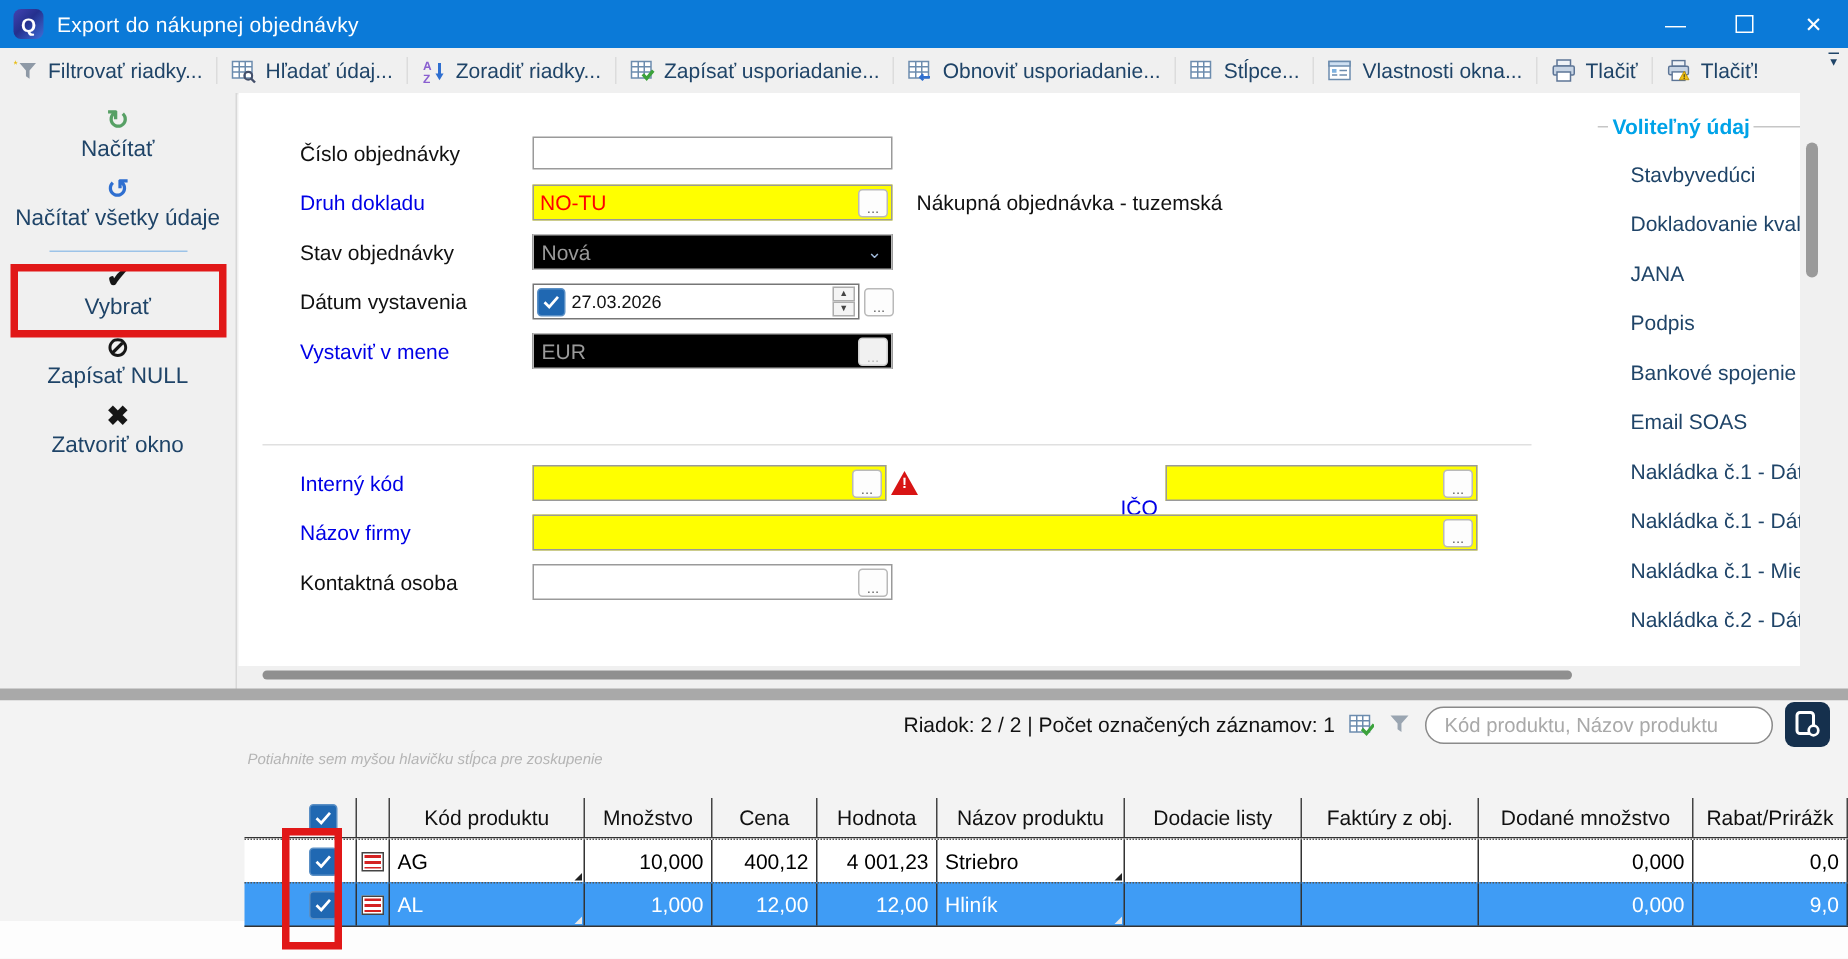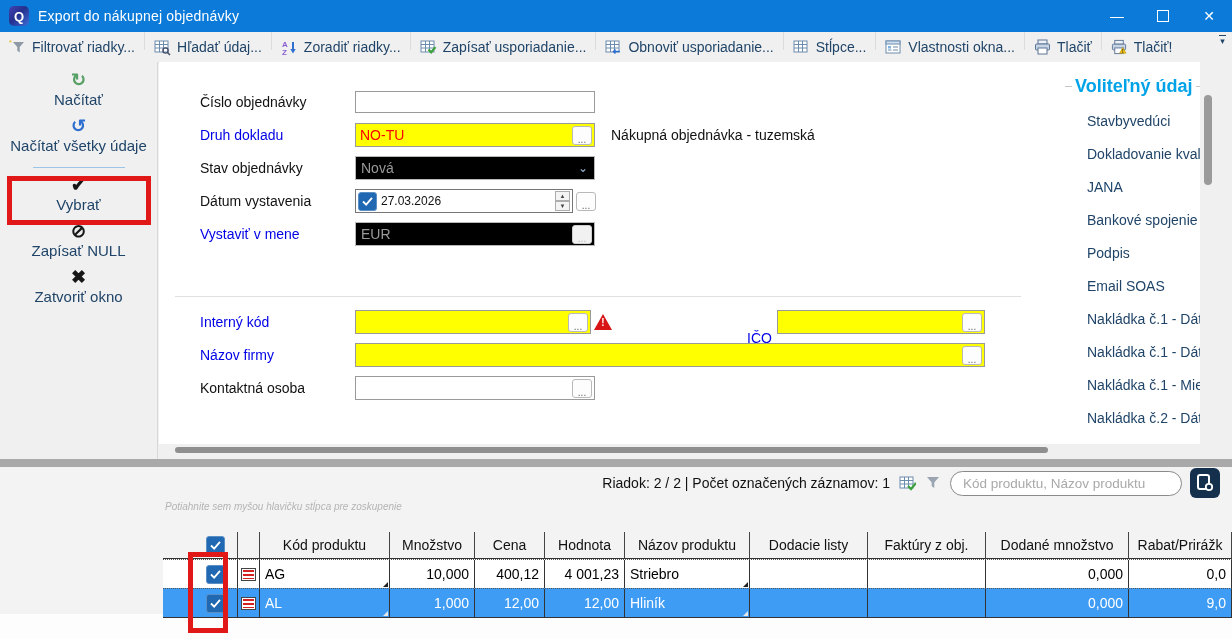--- a/index.html
+++ b/index.html
@@ -8,21 +8,21 @@
 
   
   .titlebar{position:absolute;left:0;top:0;width:1232px;height:32px;background:var(--c-titlebar,#0b7ad8);display:flex;align-items:center;color:#fff;}
   .app-icon{width:20px;height:20px;margin:0 9px 0 9px;border-radius:5px;background:linear-gradient(135deg,#4343b2,#24308e 45%,#3f6fd8);color:#fff;font-size:13px;font-weight:bold;display:flex;align-items:center;justify-content:center;}
   .titlebar .title{font-size:14px;letter-spacing:.2px;}
   .win-btns{margin-left:auto;display:flex;height:100%;}
   .win-btn{width:46px;height:100%;display:flex;align-items:center;justify-content:center;font-size:14px;color:#fff;}
   .maxbox{width:10px;height:10px;border:1.5px solid #fff;}
 
   
-  .toolbar{position:absolute;left:0;top:32px;width:1232px;height:30px;background:#f0f0f0;display:flex;border-bottom:1px solid #e3e3e3;}
+  .toolbar{position:absolute;left:0;top:32px;width:1232px;height:30px;background:#f0f0f0;display:flex;align-items:center;border-bottom:1px solid #e3e3e3;}
   .tb-item{display:flex;align-items:center;gap:6px;padding:0 9px;height:100%;color:#1f4468;font-size:14px;white-space:nowrap;cursor:default;}
   .tb-sep{width:1px;height:18px;background:#dcdcdc;}
   .tb-icon{display:flex;align-items:center;justify-content:center;width:17px;height:17px;}
   .tb-overflow{margin-left:auto;margin-right:6px;color:#1f4468;font-size:9px;line-height:8px;text-align:center;align-self:flex-start;margin-top:3px;}
   .tb-overflow .bar{display:block;width:7px;border-top:1.5px solid #1f4468;margin:0 auto 1px;}
 
   
   .sidebar{position:absolute;left:0;top:62px;width:158px;height:398px;background:#f0f0f0;border-right:1px solid #d8d8d8;display:flex;flex-direction:column;align-items:center;padding-top:8px;box-sizing:border-box;}
   .sb-item{display:flex;flex-direction:column;align-items:center;margin-bottom:6px;cursor:default;}
   .sb-icon{font-size:18px;line-height:20px;height:20px;}
@@ -55,21 +55,21 @@
   .warn{position:relative;width:18px;height:16px;margin-left:3px;flex:none;}
   .warn .tri{width:0;height:0;border-left:9px solid transparent;border-right:9px solid transparent;border-bottom:16px solid #d81414;}
   .warn .ex{position:absolute;left:0;top:3px;width:18px;text-align:center;color:#fff;font-size:10px;font-weight:bold;}
   .hsep{position:absolute;left:16px;top:234px;width:846px;border-top:1px solid #e0e0e0;}
 
   
   .opt-panel{position:absolute;left:906px;top:14px;width:135px;height:368px;overflow:hidden;}
   .opt-head{display:flex;align-items:center;}
   .opt-head .dash{width:7px;border-top:1px solid #c6c6c6;}
   .opt-head .line{flex:1;border-top:1px solid #c6c6c6;}
-  .opt-title{color:var(--c-panelhead,#00a3e8);font-weight:bold;font-size:18px;padding:0 3px;white-space:nowrap;}
+  .opt-title{color:var(--c-panelhead,#00a3e8);font-weight:bold;font-size:14px;padding:0 3px;white-space:nowrap;}
   .opt-items{margin-top:8px;}
   .opt-item{height:33px;line-height:33px;padding-left:22px;font-size:14px;color:#1f4468;white-space:nowrap;}
 
   
   .vscroll{position:absolute;left:1200px;top:62px;width:32px;height:382px;background:#f0f0f0;}
   .vthumb{position:absolute;left:4px;top:33px;width:8px;height:90px;background:#9a9a9a;border-radius:4px;}
   .hscroll-thumb{position:absolute;left:175px;top:447px;width:873px;height:6px;background:#8f8f8f;border-radius:3px;}
   .splitter{position:absolute;left:0;top:459px;width:1232px;height:8px;background:#a9a9a9;}
 
   
@@ -356,22 +356,22 @@
     <div class="opt-panel">
       <div class="opt-head">
         <span class="dash"></span>
         <span class="opt-title">Voliteľný údaj</span>
         <span class="line"></span>
       </div>
       <div class="opt-items" id="opt-items">
           <div class="opt-item">Stavbyvedúci</div>
           <div class="opt-item">Dokladovanie kval</div>
           <div class="opt-item">JANA</div>
+          <div class="opt-item">Podpis</div>
           <div class="opt-item">Bankové spojenie</div>
-          <div class="opt-item">Podpis</div>
           <div class="opt-item">Email SOAS</div>
           <div class="opt-item">Nakládka č.1 - Dát</div>
           <div class="opt-item">Nakládka č.1 - Dát</div>
           <div class="opt-item">Nakládka č.1 - Mie</div>
           <div class="opt-item">Nakládka č.2 - Dát</div>
         </div>
     </div>
   </div>
 
   <div class="vscroll">

